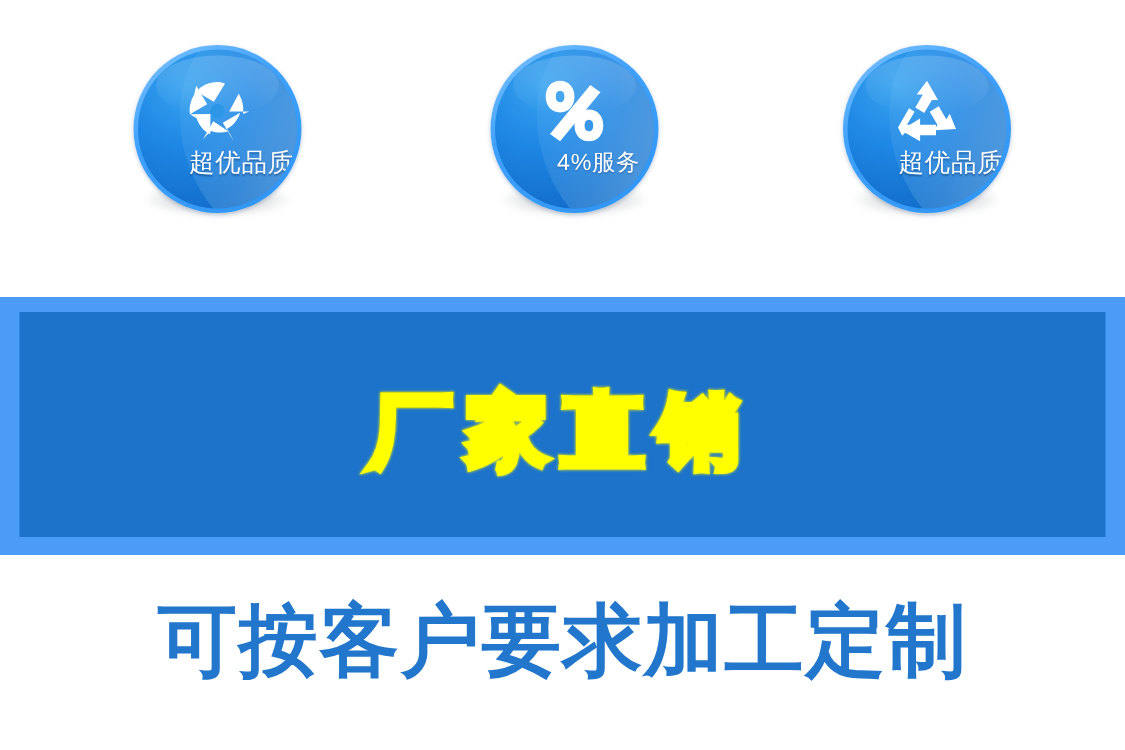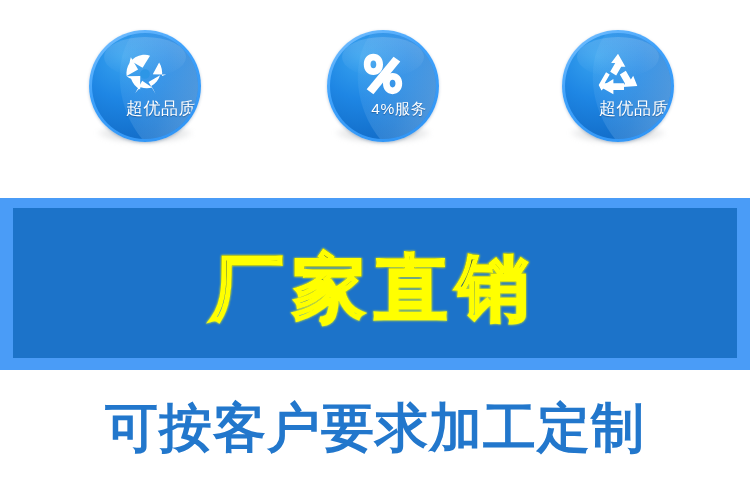--- a/index.html
+++ b/index.html
@@ -147,22 +147,22 @@
     background: #1c73c9;
   }
 
   #headline-text {
     position: absolute;
     left: 0;
     right: 0;
     top: 32px;
     text-align: center;
     font-family: "DejaVu Sans", "Liberation Sans", sans-serif;
-    font-size: 72px;
-    font-weight: normal;
+    font-size: 54px;
+    font-weight: bold;
     line-height: 96px;
     letter-spacing: 10px;
     white-space: nowrap;
     color: transparent;
     background-image: linear-gradient(180deg,
         #0b2438 0%,
         #103350 26%,
         #1d5c8c 52%,
         #3e95cf 76%,
         #63bdec 100%);

